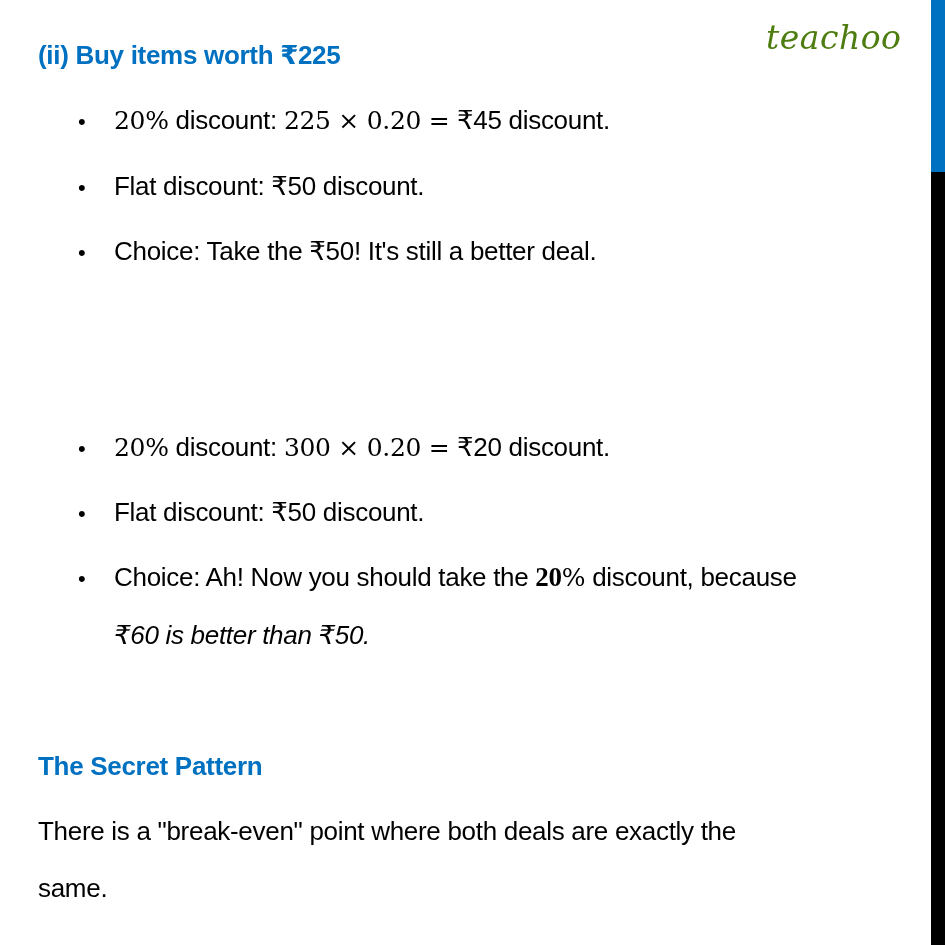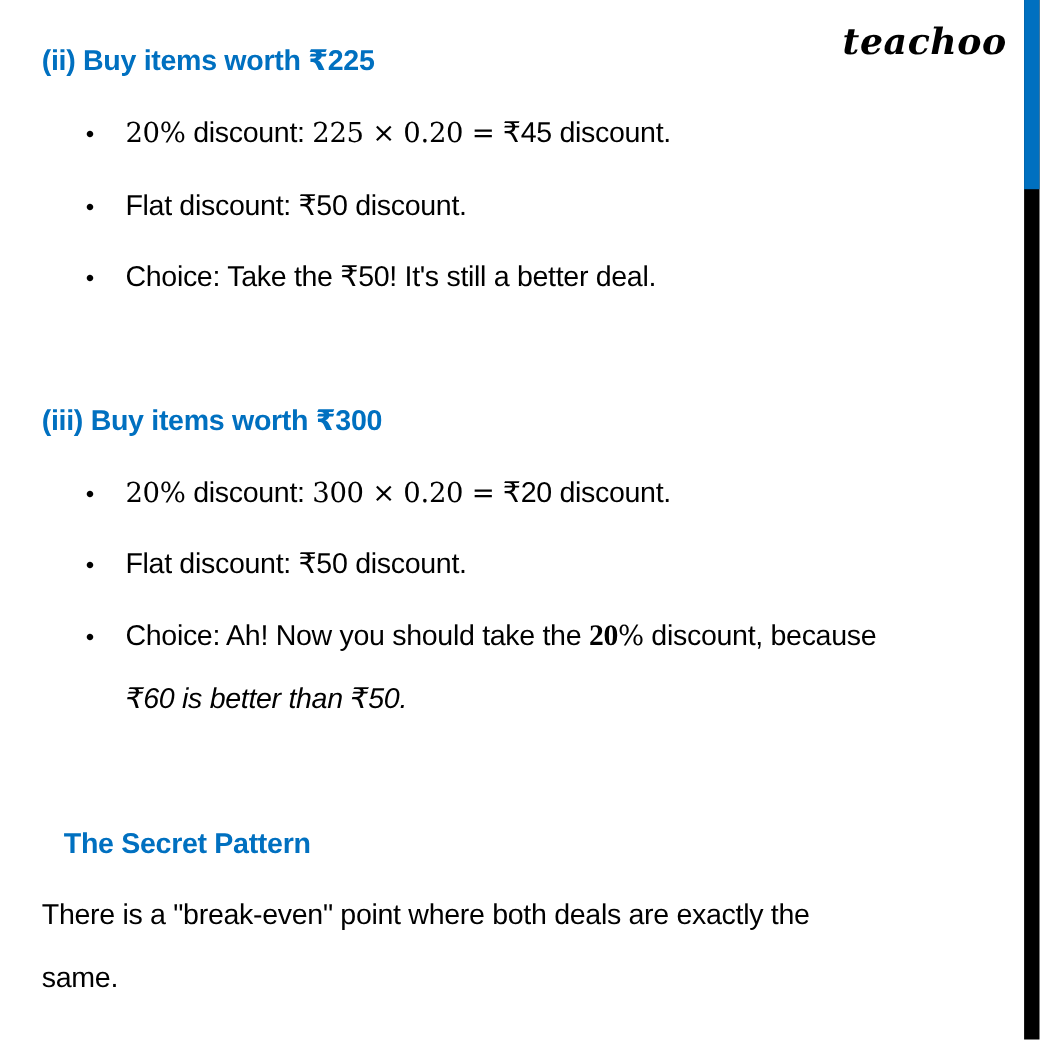--- a/index.html
+++ b/index.html
@@ -7,22 +7,22 @@
       width: 945px; height: 945px; overflow: hidden;
       background: #ffffff; position: relative;
       font-family: "Liberation Sans", "DejaVu Sans", sans-serif;
       color: #000000;
     }
     .page { position: absolute; left: 0; top: 0; width: 931px; height: 945px; overflow: hidden; }
     .sidebar-bar { position: absolute; left: 931px; top: 0; width: 14px; height: 945px; background: #000000; }
     .sidebar-bar .blue { position: absolute; left: 0; top: 0; width: 14px; height: 172px; background: #0070C0; }
     .logo {
       position: absolute; left: 766px; top: 18px;
-      font-family: "DejaVu Serif", serif; font-style: italic; font-weight: bold;
-      font-size: 33px; letter-spacing: 0.5px; color: #000000;
+      font-family: "DejaVu Serif", serif; font-style: italic; font-weight: normal;
+      font-size: 33px; letter-spacing: 0.5px; color: #4d7c0f;
     }
     .heading {
       position: absolute; left: 38px; font-weight: bold; font-size: 26px;
       color: #0070C0; letter-spacing: -0.3px; white-space: nowrap;
     }
     .bullet-line {
       position: absolute; left: 78px; font-size: 26px; white-space: nowrap;
       letter-spacing: -0.3px;
     }
     .bullet-line .dot { display: inline-block; width: 36px; font-size: 22px; }
@@ -46,36 +46,35 @@
   </div>
 
   <div class="bullet-line" style="top:171px;">
     <span class="dot">•</span><span>Flat discount: </span><b>₹50 discount.</b>
   </div>
 
   <div class="bullet-line" style="top:236px;">
     <span class="dot">•</span><b>Choice:</b><span> Take the ₹50! It's still a better deal.</span>
   </div>
 
-  <div class="heading" style="top:367px;">(iii) Buy items worth ₹300</div>
 
   <div class="bullet-line" style="top:432px;">
     <span class="dot">•</span><span class="math">20%</span><span> discount: </span><span class="math">300 × 0.20 = </span><b>₹20 discount.</b>
   </div>
 
   <div class="bullet-line" style="top:497px;">
     <span class="dot">•</span><span>Flat discount: </span><b>₹50 discount.</b>
   </div>
 
   <div class="bullet-line" style="top:562px;">
     <span class="dot">•</span><b>Choice:</b><span> Ah! Now you should take the </span><span class="math-bold">20</span><span class="math">%</span><span> discount, because</span>
   </div>
   <div class="cont-line" style="top:620px;">₹60 is better than ₹50.</div>
 
-  <div class="heading" style="top:751px;margin-left:20px;">The Secret Pattern</div>
+  <div class="heading" style="top:751px;">The Secret Pattern</div>
 
   <div class="para-line" style="top:816px;">
     <span>There is a </span><b>"break-even" point</b><span> where both deals are exactly the</span>
   </div>
   <div class="para-line" style="top:873px;text-align:center;">same.</div>
 
 </div>
 
 <div class="sidebar-bar">
   <div class="blue"></div>

